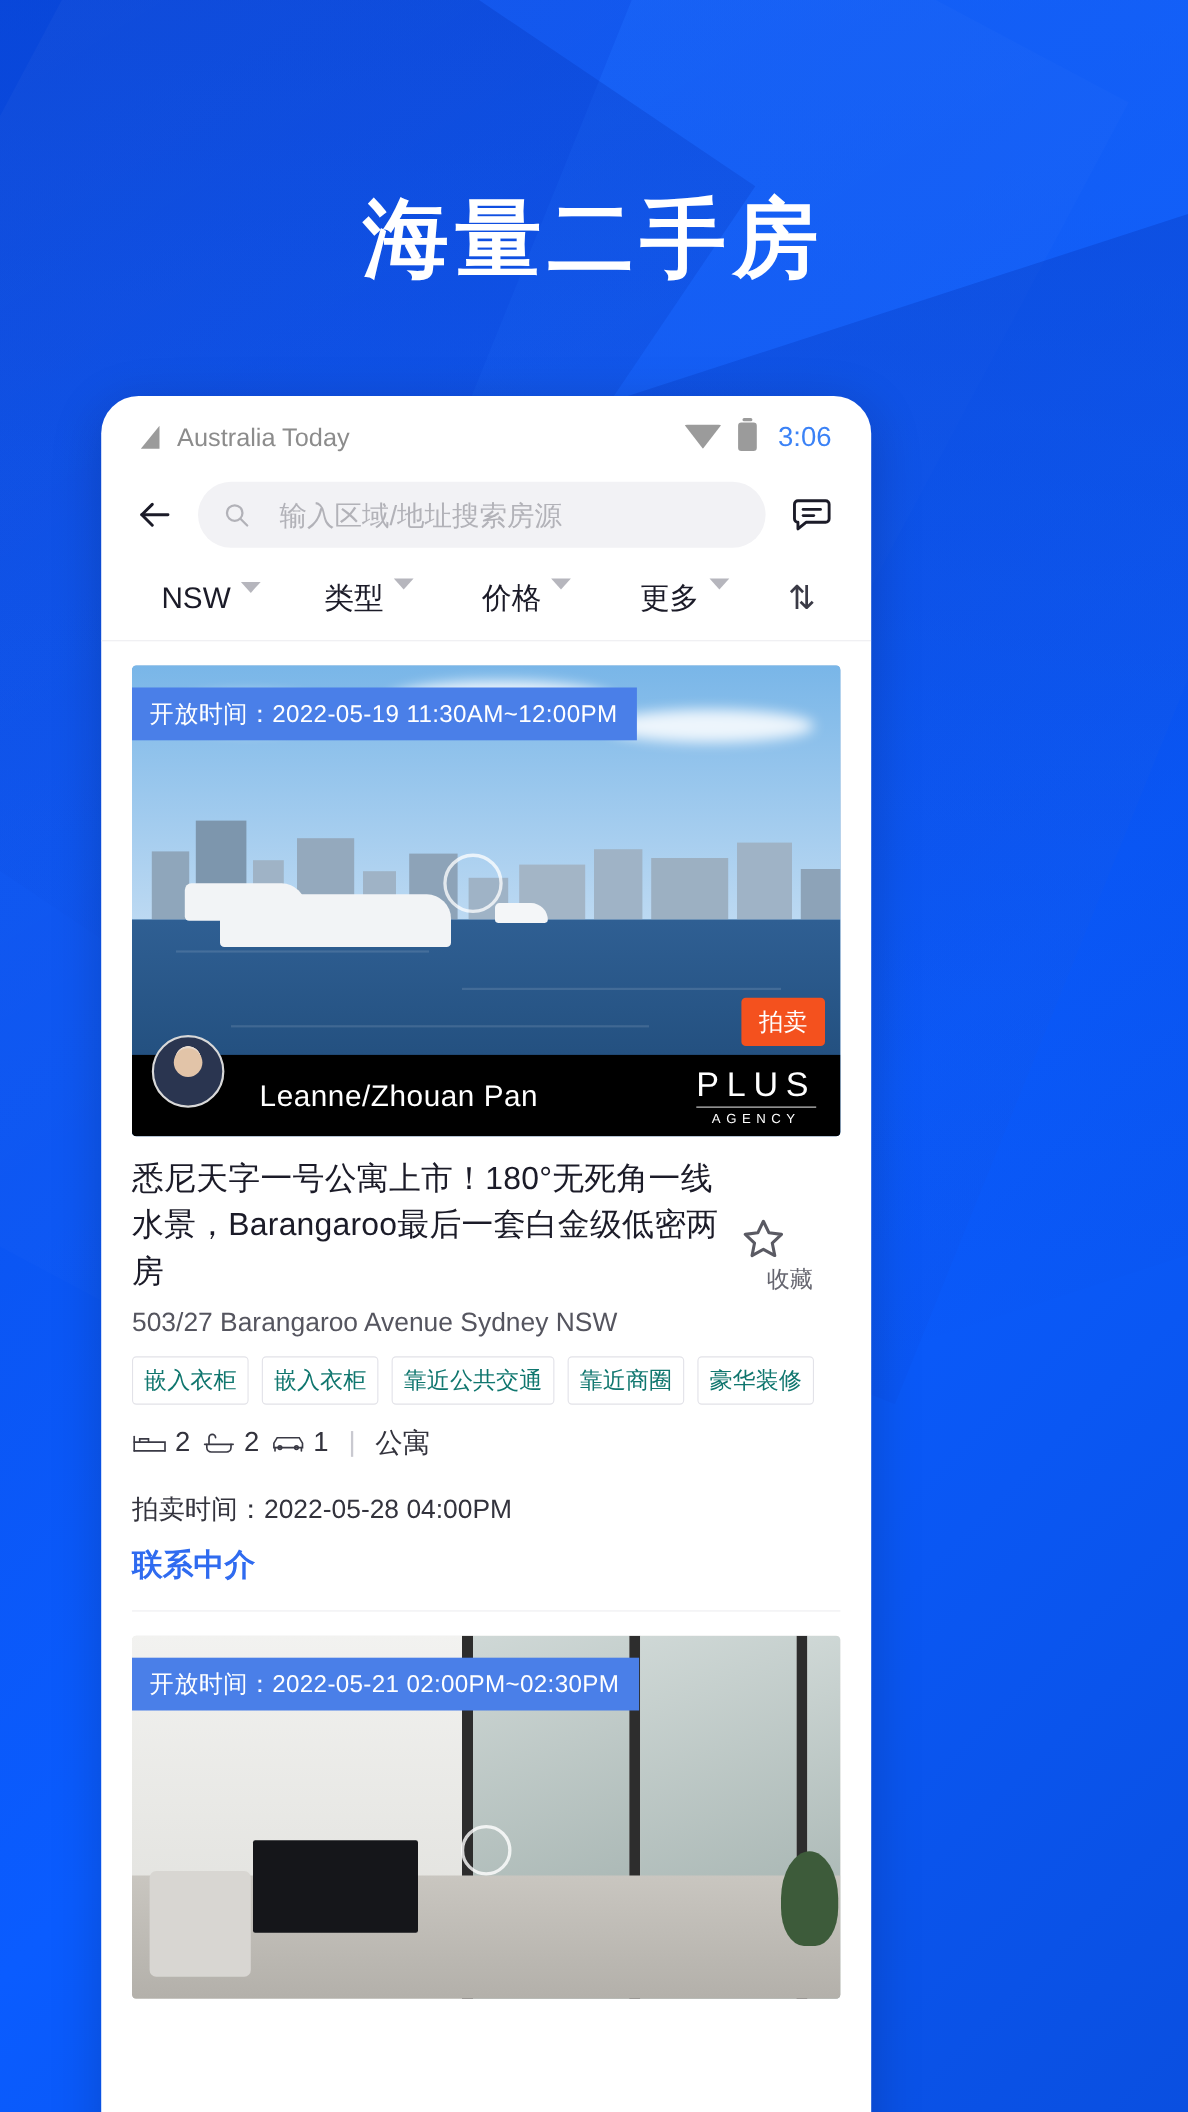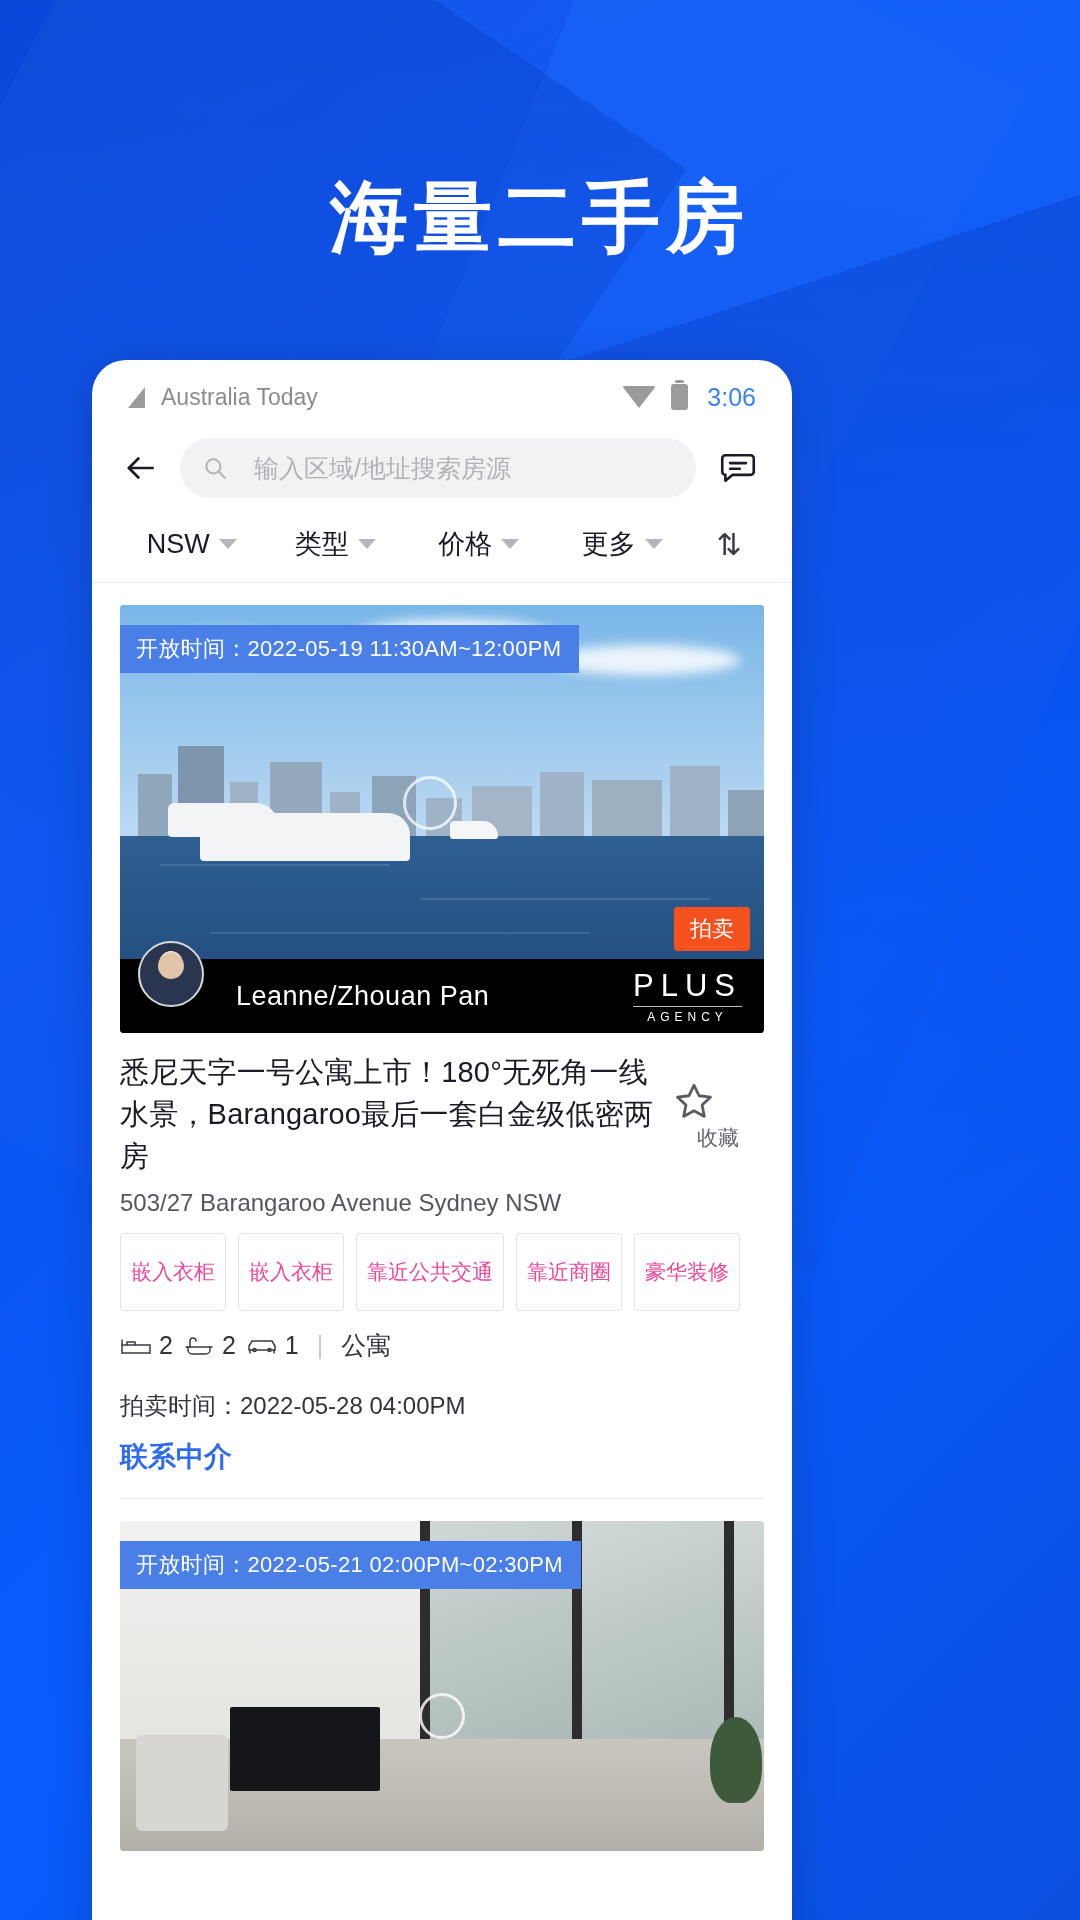--- a/index.html
+++ b/index.html
@@ -129,21 +129,21 @@
   .msg-btn { width: 48px; height: 48px; flex: none; display:flex; align-items:center; justify-content:center; }
 
   
   .filterrow {
     display: flex; align-items: center;
     padding: 12px 28px 20px 28px;
     border-bottom: 1px solid #ededf0;
   }
   .filter {
     flex: 1;
-    display: flex; align-items: center; justify-content: center;
+    display: flex; align-items: flex-start; justify-content: center;
     gap: 9px;
     color: #1b1b28;
     font-size: 27px;
   }
   .caret {
     width: 0; height: 0;
     border-left: 9px solid transparent;
     border-right: 9px solid transparent;
     border-top: 10px solid #b6b6bd;
   }
@@ -210,37 +210,37 @@
     margin-left: 100px; color: #ffffff;
     font-size: 27px; letter-spacing: 0.5px;
   }
   .brand {
     margin-left: auto; text-align: center; color: #ffffff;
     padding-right: 6px;
   }
   .brand-main { font-size: 31px; letter-spacing: 7px; font-weight: 300; }
   .brand-sub { font-size: 12px; letter-spacing: 5px; border-top: 1px solid rgba(255,255,255,0.75); padding-top: 3px; margin-top: 2px;}
 
-  .title-row { display: flex; align-items: center; margin-top: 18px; }
+  .title-row { display: flex; align-items: flex-end; margin-top: 18px; }
   .title {
     flex: 1;
     font-size: 29px; line-height: 1.45; color: #1b1b28;
     letter-spacing: 0.2px;
   }
   .fav {
     width: 92px; flex: none; text-align: center; padding-top: 4px;
   }
   .fav-label { font-size: 21px; color: #666670; margin-top: 2px; }
   .addr { font-size: 24px; color: #55555f; margin-top: 12px; }
   .tags { display: flex; gap: 12px; margin-top: 16px; flex-wrap: nowrap; }
   .tag {
     border: 1px solid #e2e2e8;
     border-radius: 4px;
-    padding: 24px 10px;
-    font-size: 21px; color: #ec4899;
+    padding: 7px 10px;
+    font-size: 21px; color: #0f766e;
     white-space: nowrap;
   }
   .specs {
     display: flex; align-items: center; gap: 10px;
     margin-top: 18px; font-size: 25px; color: #33333d;
   }
   .spec { display: flex; align-items: center; gap: 7px; }
   .divider-v { color: #c9c9d0; margin: 0 8px; }
   .auctiontime { margin-top: 28px; font-size: 24px; color: #33333d; }
   .contact {

